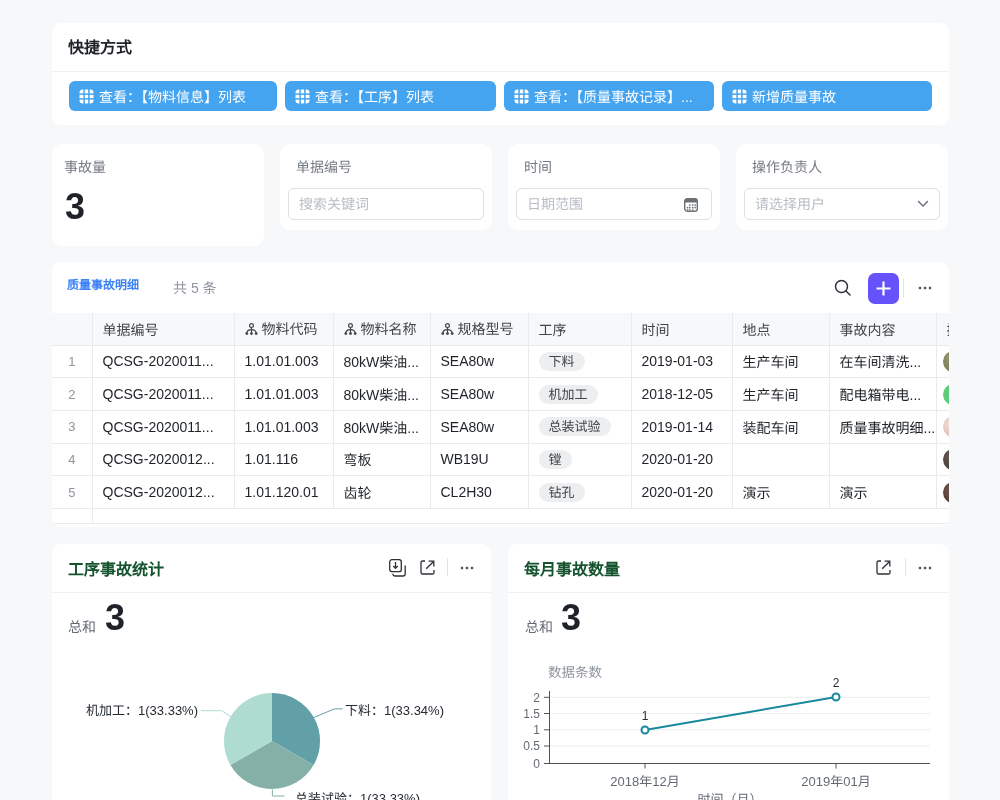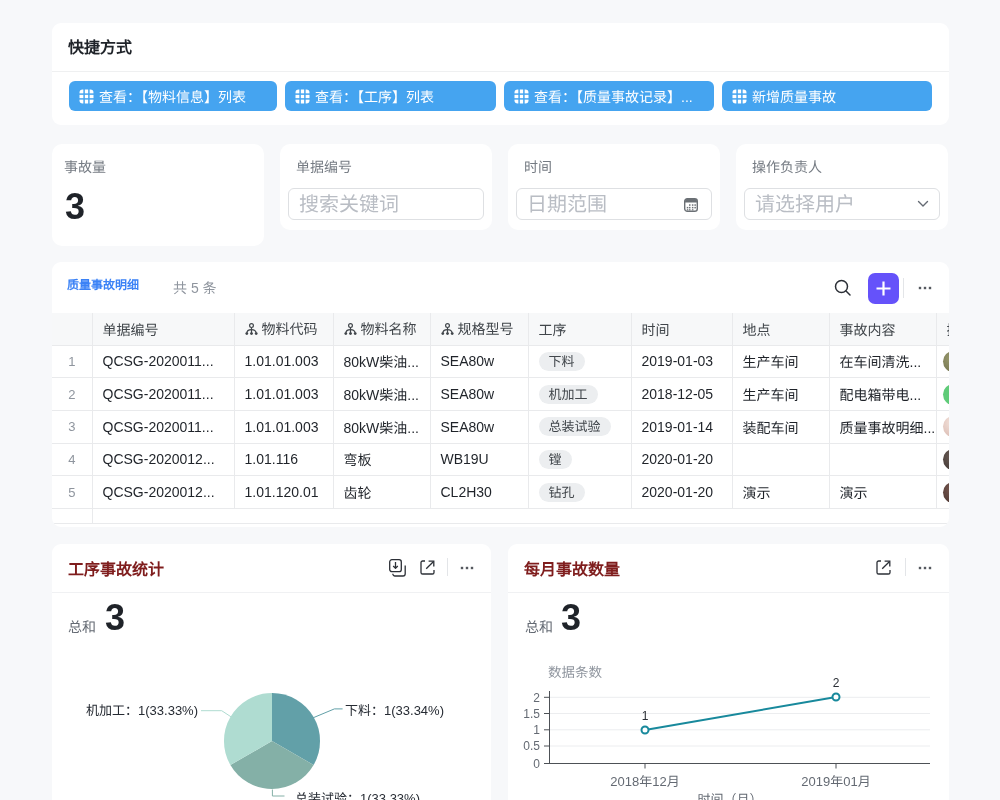--- a/index.html
+++ b/index.html
@@ -12,21 +12,21 @@
   
   #c-short { left:52px; top:23px; width:897px; height:102px; }
   #c-short h2 { position:absolute; left:16px; top:11px; font-size:16px; font-weight:600; color:#1f2329;text-align:center; }
   #c-short .divider { position:absolute; left:0; top:48px; width:100%; height:1px; background:#eff0f1; }
   .sbtn { position:absolute; top:81px; height:30px; background:#45a4f0; border-radius:6px; color:#fff; font-size:14px; display:flex; align-items:center; padding:0 10px; white-space:nowrap; }
   .sbtn svg { margin-right:5px; flex:none; }
 
   
   .fcard { border-radius:10px; }
   .flabel { position:absolute; left:16px; top:12px; font-size:14px; color:#757b83; }
-  .finput { position:absolute; left:8px; top:44px; right:8px; height:32px; border:1px solid #dee0e3; border-radius:6px; background:#fff; font-size:20px; color:#b9bdc4; line-height:30px; padding:0 10px; }
+  .finput { position:absolute; left:8px; top:44px; right:8px; height:32px; border:1px solid #dee0e3; border-radius:6px; background:#fff; font-size:14px; color:#b9bdc4; line-height:30px; padding:0 10px; }
 
   
   #c-table { left:52px; top:262px; width:897px; height:265px; overflow:hidden; }
   #tbl-head-title { position:absolute; left:15px; top:13px; font-size:12px; font-weight:600; color:#3b82f6; }
   #tbl-count { position:absolute; left:121px; top:15px; font-size:14px; color:#8f959e; }
 
   table.grid { position:absolute; left:0; top:51px; border-collapse:collapse; table-layout:fixed; width:910px; }
   table.grid th, table.grid td { border:1px solid #e9eaec; font-weight:400; text-align:left; padding:0 10px; white-space:nowrap; overflow:hidden; font-size:14px; color:#1f2329; height:32.7px; }
   table.grid th { background:#f7f8f9; color:#41464b; font-size:14px; height:32px; }
   table.grid .rn { color:#8f959e; text-align:center; padding:0 4px; font-size:13px; }
@@ -35,21 +35,21 @@
   .tag { display:inline-block; background:#eceef0; border-radius:10px; padding:1px 10px; font-size:13px; color:#41464b; line-height:17px; }
   .hicon { display:inline-block; vertical-align:-2px; margin-right:4px; }
   tr.erow td { border:none; border-bottom:1px solid #e9eaec; height:15px; }
   tr.erow td.rn { border-right:1px solid #e9eaec; }
   .av { display:inline-block; width:21px; height:21px; border-radius:50%; vertical-align:middle; }
   table.grid td:last-child { padding:0 0 0 6px; }
 
   
   #c-pie { left:52px; top:544px; width:439px; height:300px; }
   #c-line { left:508px; top:544px; width:441px; height:300px; }
-  .chead { position:absolute; left:16px; top:12px; font-size:16px; font-weight:600; color:#7f1d1d; }
+  .chead { position:absolute; left:16px; top:12px; font-size:16px; font-weight:600; color:#14532d; }
   .sum-label { position:absolute; font-size:14px; color:#646a73; }
   .sum-num { position:absolute; font-size:36px; font-weight:600; color:#1f2329; line-height:1.15; }
 </style>
 </head>
 <body>
 
 <div class="card" id="c-short">
   <h2>快捷方式</h2>
   <div class="divider"></div>
 </div>

